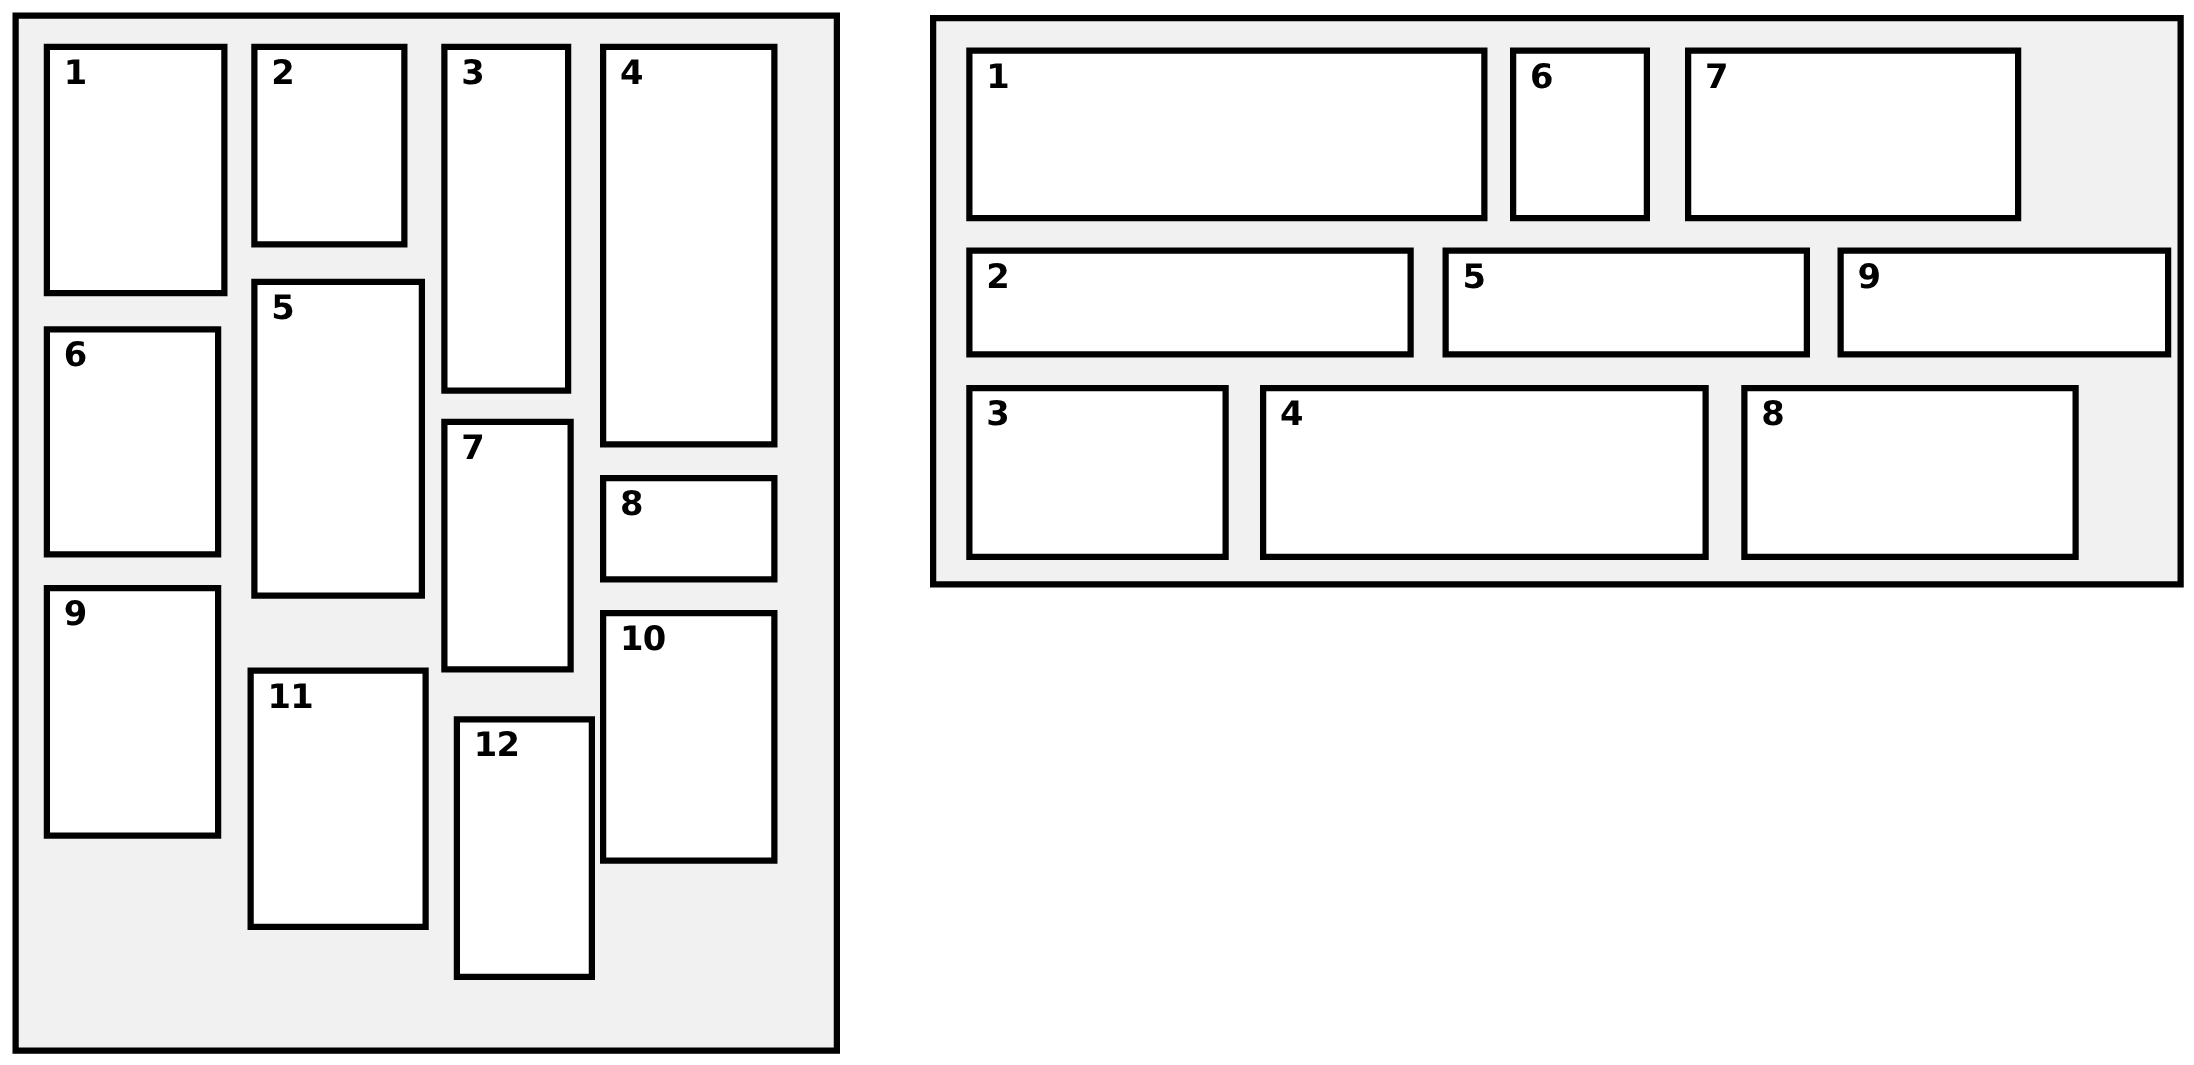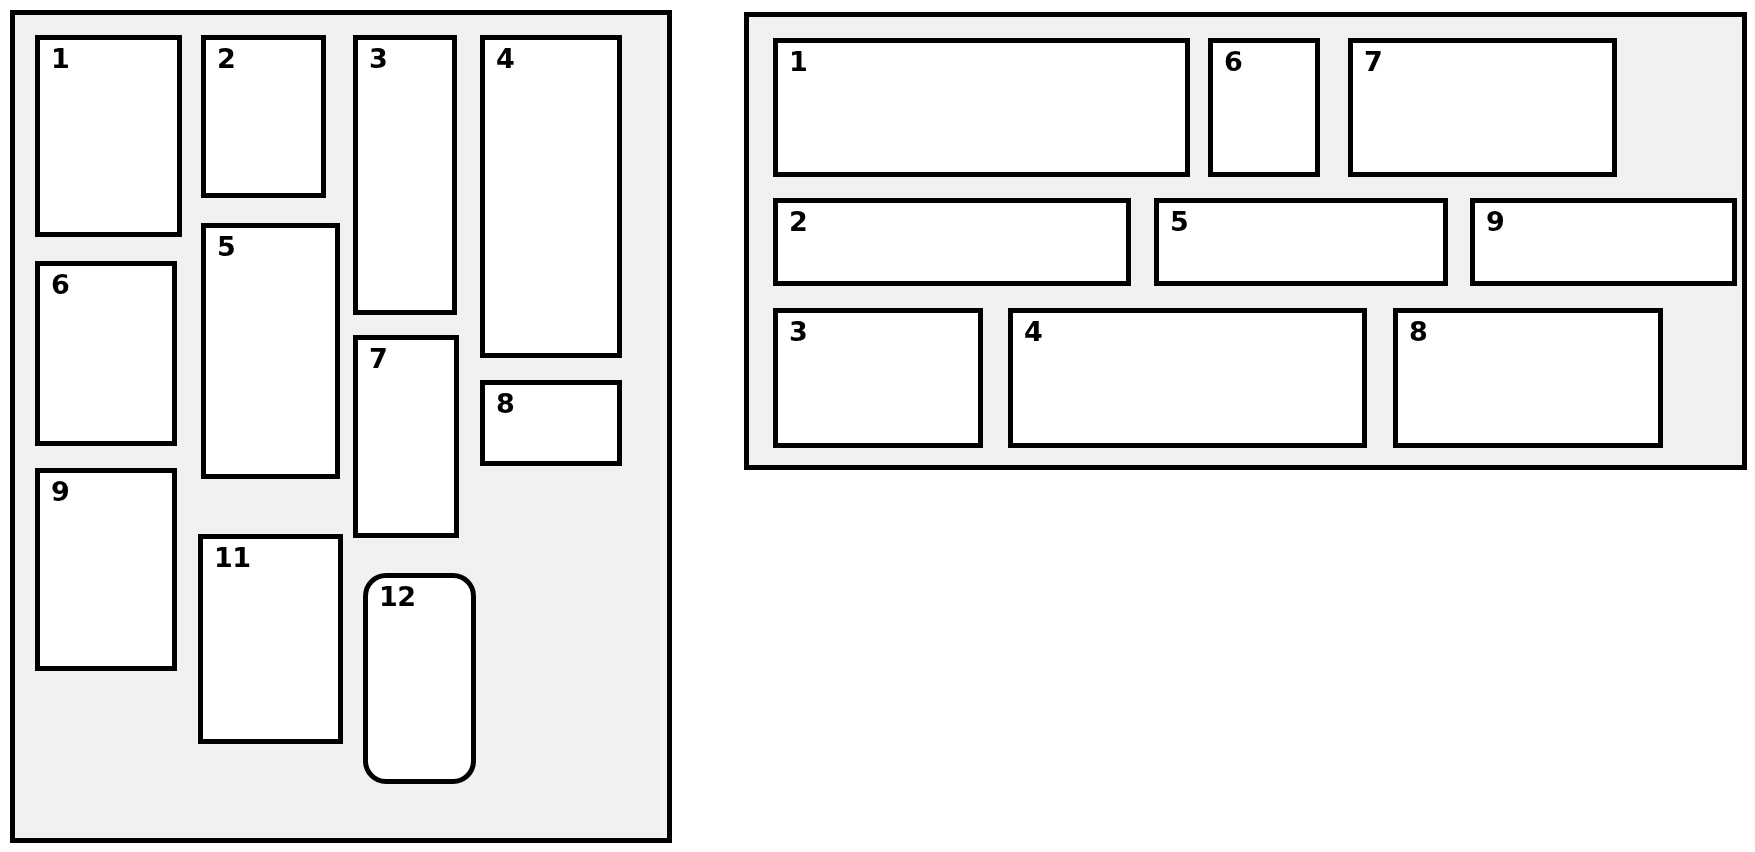--- a/index.html
+++ b/index.html
@@ -78,24 +78,27 @@
       </div>
       <div class="block" style="left: 338px; top: 320px; width: 106px; height: 203px; background: rgb(255, 255, 255); border-color: rgb(0, 0, 0);">
         <span class="block-label">7</span>
       </div>
       <div class="block" style="left: 465px; top: 365px; width: 142px; height: 86px; background: rgb(255, 255, 255); border-color: rgb(0, 0, 0);">
         <span class="block-label">8</span>
       </div>
       <div class="block" style="left: 20px; top: 453px; width: 142px; height: 203px; background: rgb(255, 255, 255); border-color: rgb(0, 0, 0);">
         <span class="block-label">9</span>
       </div>
+      <div class="block" style="left: 465px; top: 473px; width: 142px; height: 203px; background: rgb(255, 255, 255); border-color: rgb(0, 0, 0);">
+        <span class="block-label">10</span>
+      </div>
       <div class="block" style="left: 183px; top: 519px; width: 145px; height: 210px; background: rgb(255, 255, 255); border-color: rgb(0, 0, 0);">
         <span class="block-label">11</span>
       </div>
-      <div class="block" style="left: 348px; top: 558px; width: 113px; height: 211px; background: rgb(255, 255, 255); border-color: rgb(0, 0, 0); border-radius: 23px;">
+      <div class="block" style="left: 348px; top: 558px; width: 113px; height: 211px; background: rgb(255, 255, 255); border-color: rgb(0, 0, 0);">
         <span class="block-label">12</span>
       </div>
     </div>
 
   <div class="panel" id="right-panel" style="left: 744px; top: 12px; width: 1003px; height: 458px; background: rgb(241, 241, 241); border-color: rgb(0, 0, 0);">
       <div class="block" style="left: 24px; top: 21px; width: 417px; height: 139px; background: rgb(255, 255, 255); border-color: rgb(0, 0, 0);">
         <span class="block-label">1</span>
       </div>
       <div class="block" style="left: 459px; top: 21px; width: 112px; height: 139px; background: rgb(255, 255, 255); border-color: rgb(0, 0, 0);">
         <span class="block-label">6</span>

